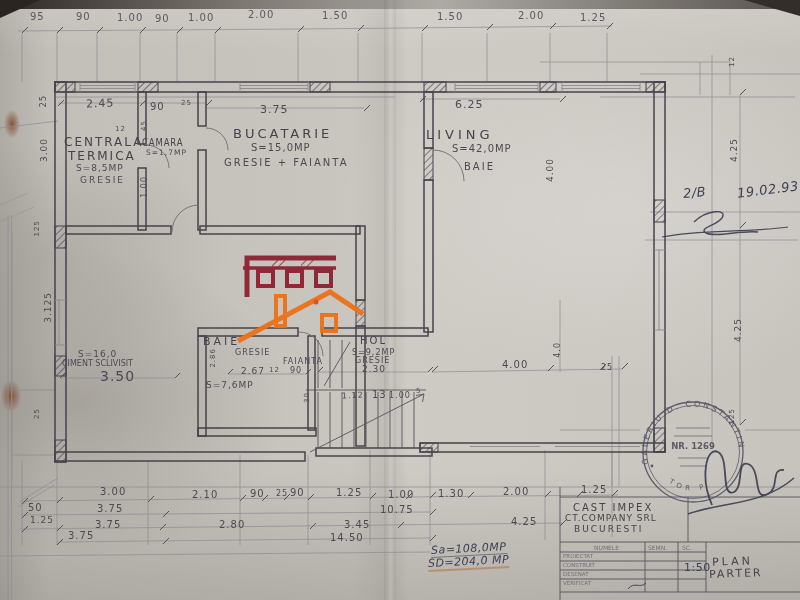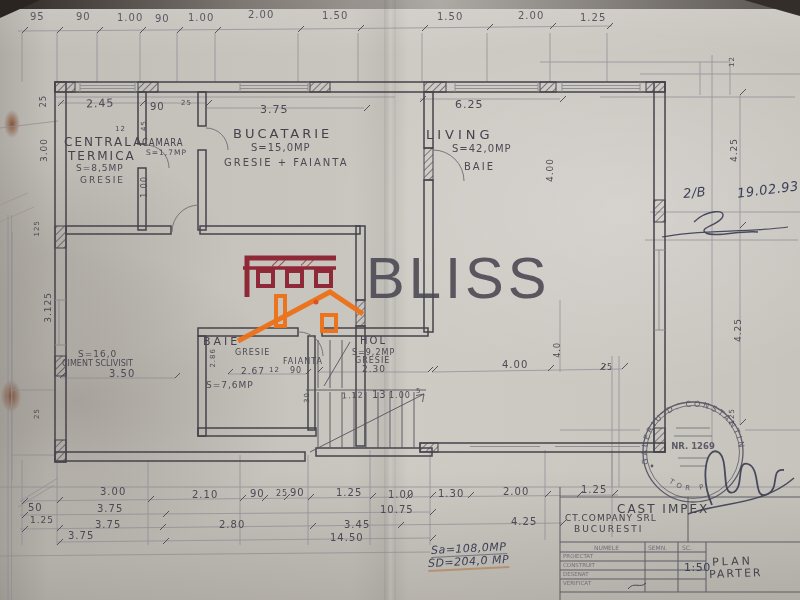--- a/index.html
+++ b/index.html
@@ -246,21 +246,21 @@
   <span class="lbl" style="left:290px;top:367px;font-size:8px;">90</span>
   <span class="lbl" style="left:206px;top:381px;font-size:9px;">S=7,6MP</span>
 
   <span class="lbl rn" style="left:360px;top:336px;font-size:10px;letter-spacing:2px;">HOL</span>
   <span class="lbl" style="left:352px;top:349px;font-size:8px;">S=9,2MP</span>
   <span class="lbl" style="left:355px;top:357px;font-size:8px;">GRESIE</span>
   <span class="lbl" style="left:362px;top:365px;font-size:9px;">2.30</span>
 
   <span class="lbl" style="left:78px;top:350px;font-size:9px;">S=16,0</span>
   <span class="lbl" style="left:62px;top:360px;font-size:8px;letter-spacing:0;">CIMENT SCLIVISIT</span>
-  <span class="lbl" style="left:100px;top:369px;font-size:10px;margin-left:9px;">3.50</span>
+  <span class="lbl" style="left:100px;top:369px;font-size:14px;">3.50</span>
 
   <span class="lbl" style="left:502px;top:360px;font-size:10px;">4.00</span>
   <span class="lbl v" style="left:554px;top:342px;font-size:8px;">4.0</span>
   <span class="lbl" style="left:601px;top:364px;font-size:8px;">25</span>
 
   <span class="lbl" style="left:342px;top:392px;font-size:8px;transform:rotate(-3deg);">1.12</span>
   <span class="lbl" style="left:372px;top:390px;font-size:10px;">13</span>
   <span class="lbl" style="left:389px;top:392px;font-size:8px;">1.00</span>
   <span class="lbl" style="left:416px;top:388px;font-size:7px;">5</span>
   <span class="lbl v" style="left:304px;top:392px;font-size:7px;">30</span>
@@ -287,21 +287,21 @@
   <span class="lbl" style="left:511px;top:517px;font-size:10px;">4.25</span>
 
   <span class="lbl" style="left:68px;top:531px;font-size:10px;">3.75</span>
   <span class="lbl" style="left:330px;top:533px;font-size:10px;">14.50</span>
 
   <span class="lbl hand" style="left:683px;top:186px;font-size:13px;transform:rotate(-5deg);">2/B</span>
   <span class="lbl hand" style="left:737px;top:183px;font-size:13px;transform:rotate(-7deg);">19.02.93</span>
   <span class="lbl hand ul-gray" style="left:431px;top:543px;font-size:11px;transform:rotate(-3deg);">Sa=108,0MP</span>
   <span class="lbl hand ul-tan" style="left:428px;top:556px;font-size:11px;transform:rotate(-3deg);">SD=204,0 MP</span>
 
-  <span class="lbl rn" style="left:573px;top:503px;font-size:12px;letter-spacing:2px;margin-left:44px;">CAST IMPEX</span>
+  <span class="lbl rn" style="left:573px;top:503px;font-size:10px;letter-spacing:2px;">CAST IMPEX</span>
   <span class="lbl rn" style="left:565px;top:514px;font-size:9px;letter-spacing:1px;">CT.COMPANY SRL</span>
   <span class="lbl rn" style="left:574px;top:525px;font-size:9px;letter-spacing:2px;">BUCURESTI</span>
   <span class="lbl tiny" style="left:594px;top:545px;font-size:6px;">NUMELE</span>
   <span class="lbl tiny" style="left:648px;top:545px;font-size:6px;">SEMN.</span>
   <span class="lbl tiny" style="left:682px;top:545px;font-size:6px;">SC.</span>
   <span class="lbl tiny" style="left:563px;top:554px;font-size:5.5px;">PROIECTAT</span>
   <span class="lbl tiny" style="left:563px;top:563px;font-size:5.5px;">CONSTRUIT</span>
   <span class="lbl tiny" style="left:563px;top:572px;font-size:5.5px;">DESENAT</span>
   <span class="lbl tiny" style="left:563px;top:581px;font-size:5.5px;">VERIFICAT</span>
   <span class="lbl hand" style="left:684px;top:562px;font-size:11px;font-style:normal;">1:50</span>
@@ -318,14 +318,13 @@
       <rect x="287" y="271" width="15" height="15" stroke-width="4"></rect>
       <rect x="316" y="271" width="15" height="15" stroke-width="4"></rect>
     </g>
     <g stroke="#ed7117" fill="none" opacity="0.95">
       <path d="M238 341 L330 292 L363 314" stroke-width="5"></path>
       <rect x="276" y="296" width="9" height="30" stroke-width="4"></rect>
       <rect x="322" y="315" width="14" height="16" stroke-width="4"></rect>
       <circle cx="316" cy="302" r="2.5" fill="#d94f1e" stroke="none"></circle>
     </g>
   </svg>
-  <div class="wm1">BLISS</div>
 </div>
 
 </body></html>

